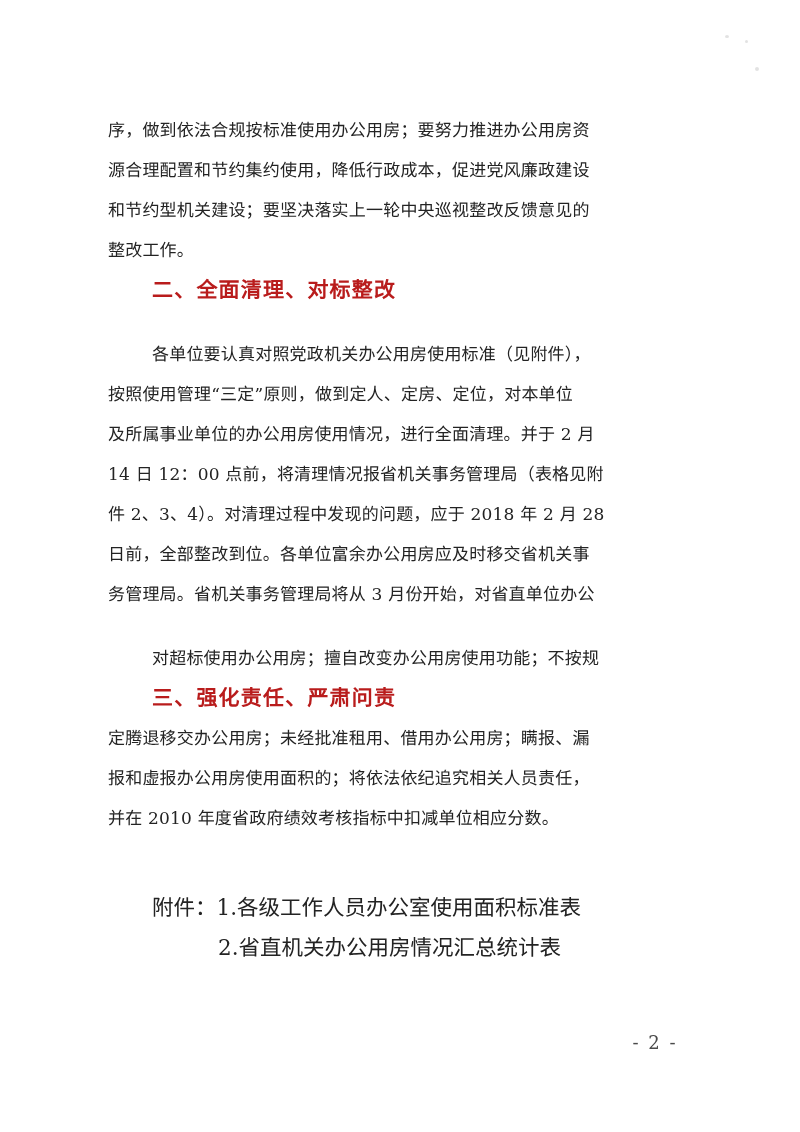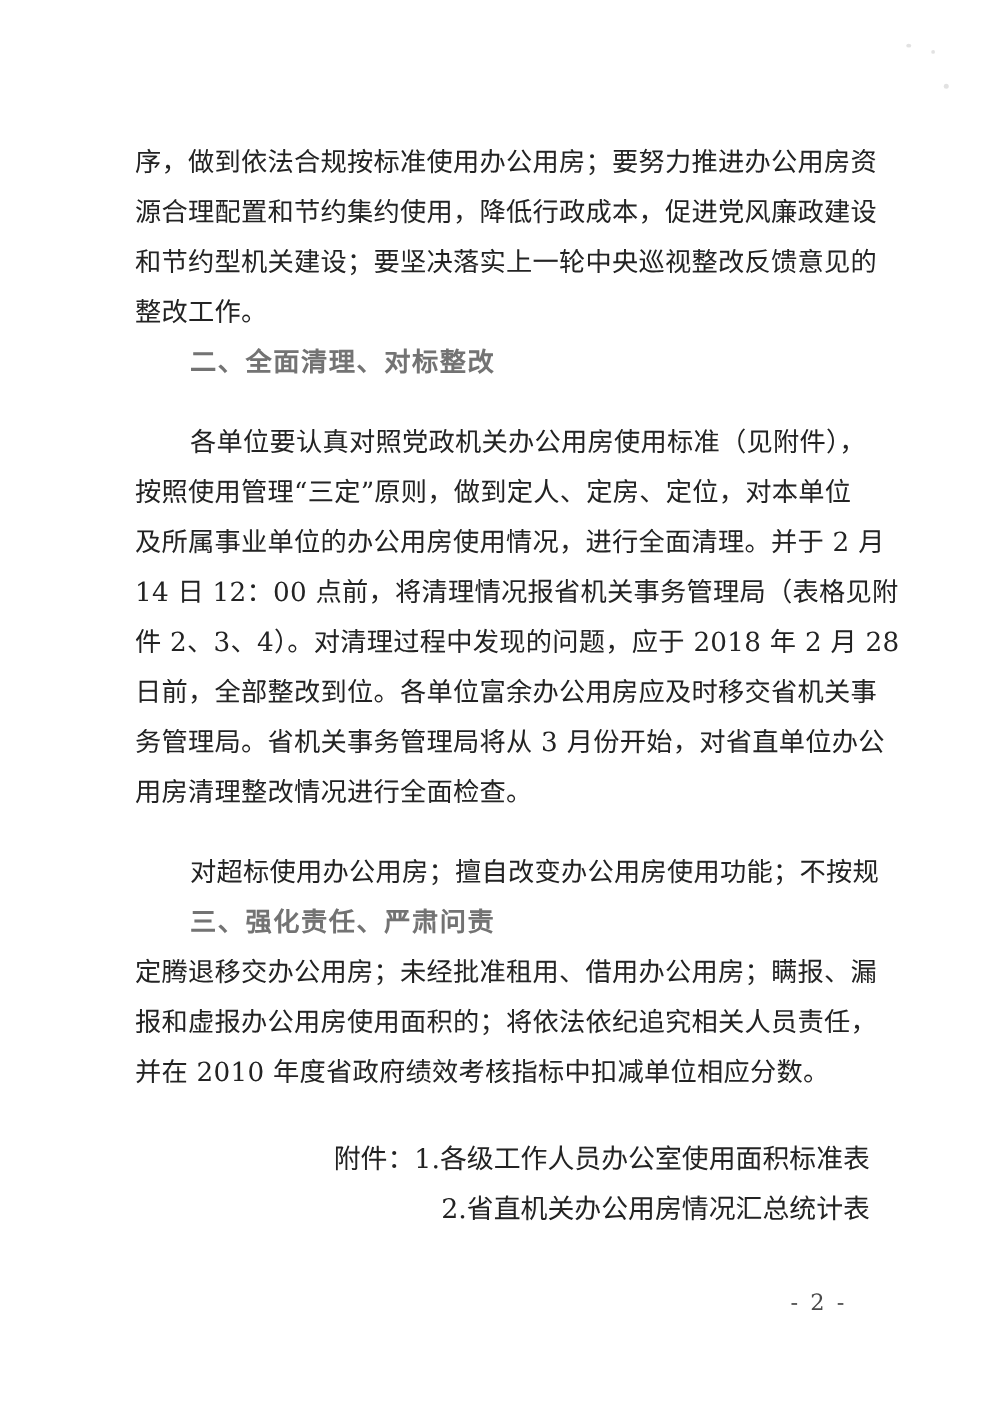--- a/index.html
+++ b/index.html
@@ -34,46 +34,46 @@
     left: 108px;
     top: 110px;
     width: 588px;
   }
 
   
   .line {
     height: 40px;
     line-height: 40px;
     white-space: pre;
-    font-size: 21px;
+    font-size: 17px;
     letter-spacing: 0.2px;
     color: #232323;
   }
 
   
   .body-line {
     font-family: "DejaVu Serif", "Liberation Serif", serif;
     font-weight: 400;
   }
 
   
   .indent-2 { padding-left: 44px; margin-top: 24px; }
 
   
   .heading-line {
     font-family: "DejaVu Sans", "Liberation Sans", sans-serif;
     font-weight: 700;
     font-size: 21px;
     letter-spacing: 1.2px;
     padding-left: 44px;
-    color: #737373;
+    color: #b91c1c;
   }
 
   
-  .attach-block { margin-top: 30px; text-align: right; }
+  .attach-block { margin-top: 50px; }
   .attach-line {
     height: 40px;
     line-height: 40px;
     white-space: pre;
     font-size: 21.5px;
     padding-left: 44px;
     color: #232323;
     font-family: "DejaVu Serif", "Liberation Serif", serif;
   }
   .attach-line.cont { padding-left: 110px; }
@@ -116,21 +116,20 @@
 
     <div>
       <div class="line heading-line">二、全面清理、对标整改</div>
       <div class="line body-line indent-2">各单位要认真对照党政机关办公用房使用标准（见附件），</div>
       <div class="line body-line">按照使用管理“三定”原则，做到定人、定房、定位，对本单位</div>
       <div class="line body-line">及所属事业单位的办公用房使用情况，进行全面清理。并于 2 月</div>
       <div class="line body-line">14 日 12：00 点前，将清理情况报省机关事务管理局（表格见附</div>
       <div class="line body-line">件 2、3、4）。对清理过程中发现的问题，应于 2018 年 2 月 28</div>
       <div class="line body-line">日前，全部整改到位。各单位富余办公用房应及时移交省机关事</div>
       <div class="line body-line">务管理局。省机关事务管理局将从 3 月份开始，对省直单位办公</div>
-      <div class="line body-line">用房清理整改情况进行全面检查。</div>
     </div>
 
     <div>
       <div class="line body-line indent-2">对超标使用办公用房；擅自改变办公用房使用功能；不按规</div>
       <div class="line heading-line">三、强化责任、严肃问责</div>
       <div class="line body-line">定腾退移交办公用房；未经批准租用、借用办公用房；瞒报、漏</div>
       <div class="line body-line">报和虚报办公用房使用面积的；将依法依纪追究相关人员责任，</div>
       <div class="line body-line">并在 2010 年度省政府绩效考核指标中扣减单位相应分数。</div>
     </div>
 

